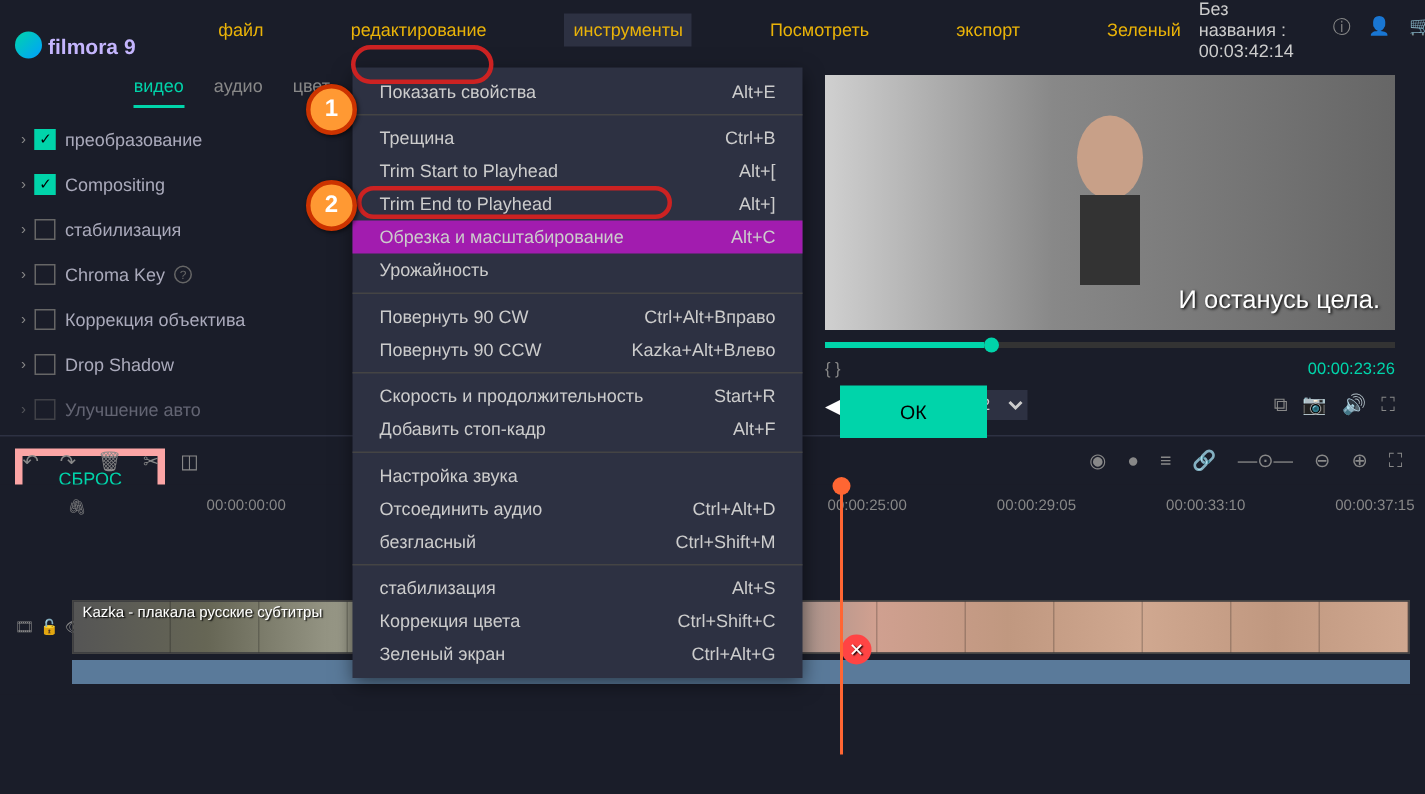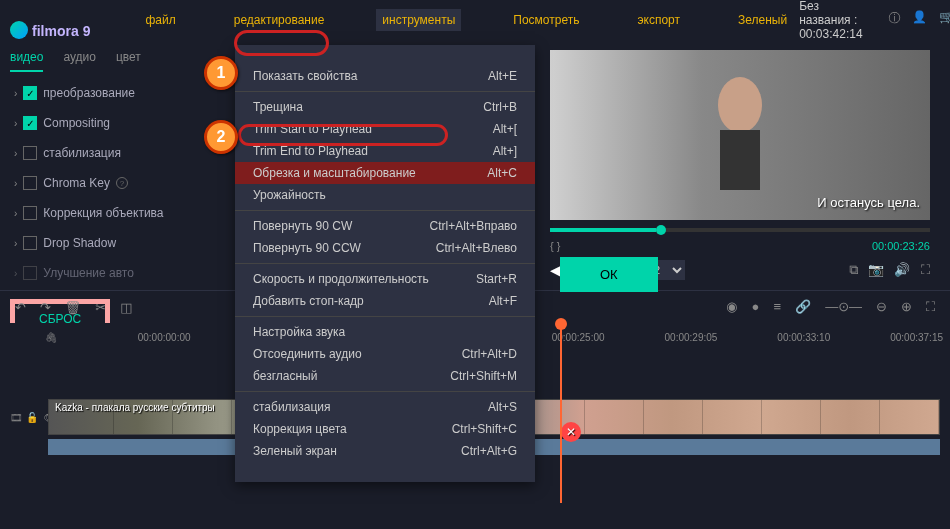--- a/index.html
+++ b/index.html
@@ -8,37 +8,37 @@
 .logo { color: #c4b5fd; font-weight: bold; font-size: 14px; display: flex; align-items: flex-end; gap: 4px; margin-top: 20px; }
 .logo-icon { width: 18px; height: 18px; background: linear-gradient(135deg, #00d4aa, #00a0ff); border-radius: 50%; }
 .menu { display: flex; gap: 18px; margin-left: 15px; font-size: 12px; }
 .menu-item { color: #eab308; cursor: pointer; padding: 4px 6px; margin-left: 28px; }
 .menu-item.active { background: #2d3142; }
 .title-right { margin-left: auto; color: #ccc; font-size: 12px; }
 .win-icons { display: flex; gap: 12px; margin-left: 20px; color: #888; }
 .win-icons span { cursor: pointer; }
 .second-row { display: flex; height: 250px; }
 .left-panel { width: 230px; background: #1a1d29; padding: 10px; }
-.tabs { display: flex; gap: 20px; font-size: 12px; margin-bottom: 10px; }
+.tabs { display: flex; gap: 20px; font-size: 12px; margin-bottom: 10px; justify-content: flex-end; }
 .tab { color: #888; padding-bottom: 6px; cursor: pointer; }
 .tab.active { color: #00d4aa; border-bottom: 2px solid #00d4aa; }
 .prop-list { display: flex; flex-direction: column; gap: 8px; }
 .prop-item { display: flex; align-items: center; gap: 6px; padding: 4px; cursor: pointer; }
 .chevron { color: #888; font-size: 10px; }
 .checkbox { width: 14px; height: 14px; border: 1px solid #666; display: flex; align-items: center; justify-content: center; }
 .checkbox.checked { background: #00d4aa; border-color: #00d4aa; }
 .checkmark { color: #000; font-size: 10px; }
 .reset-btn { margin-top: 15px; border: 5px solid #fca5a5; color: #00d4aa; background: none; padding: 8px 24px; font-size: 12px; cursor: pointer; }
-.dropdown-menu { position: absolute; left: 235px; top: 45px; width: 300px; background: #2d3142; box-shadow: 0 4px 12px rgba(0,0,0,0.5); z-index: 100; padding: 20px 0; text-align: right; }
+.dropdown-menu { position: absolute; left: 235px; top: 45px; width: 300px; background: #2d3142; box-shadow: 0 4px 12px rgba(0,0,0,0.5); z-index: 100; padding: 5px 0; text-align: right; }
 .dd-item { display: flex; justify-content: space-between; padding: 4px 18px; color: #ccc; font-size: 12px; cursor: pointer; }
-.dd-item.highlighted { background: #7f1d1d; }
+.dd-item.highlighted { background: #a21caf; }
 .dd-sep { height: 1px; background: #444; margin: 4px 0; }
 .preview { flex: 1; display: flex; flex-direction: column; padding: 10px 20px; gap: 8px; margin-left: 300px; }
 .video-frame { width: 100%; height: 170px; background: linear-gradient(to right, #d0d0d0 0%, #888 40%, #666 100%); position: relative; display: flex; align-items: center; justify-content: center; }
-.video-caption { position: absolute; bottom: 10px; right: 10px; color: #fff; text-shadow: 1px 1px 2px #000; font-size: 13px; }
+.video-caption { position: absolute; bottom: 10px; right: 10px; color: #fff; text-shadow: 1px 1px 2px #000; font-size: 17px; }
 .scrub { height: 4px; background: #333; position: relative; }
 .scrub-progress { position: absolute; left: 0; top: 0; height: 100%; width: 28%; background: #00d4aa; }
 .scrub-handle { position: absolute; left: 28%; top: -3px; width: 10px; height: 10px; background: #00d4aa; border-radius: 50%; }
 .time-row { display: flex; justify-content: space-between; align-items: center; color: #888; font-size: 11px; }
 .controls { display: flex; align-items: center; gap: 12px; }
 .playback { display: flex; gap: 10px; color: #fff; font-size: 14px; }
 .speed-sel { background: #2d3142; color: #ccc; border: none; padding: 3px 8px; font-size: 11px; }
 .ctrl-icons { display: flex; gap: 10px; color: #888; font-size: 13px; margin-left: auto; }
 .ok-btn { background: #00d4aa; color: #000; border: none; padding: 10px 40px; font-size: 13px; cursor: pointer; }
 .ok-row { position: absolute; left: 560px; top: 257px; }
@@ -214,21 +214,21 @@
       <span>Урожайность</span>
       <span></span>
     </div>
   <div class="dd-sep"></div>
   <div class="dd-item">
       <span>Повернуть 90 CW</span>
       <span>Ctrl+Alt+Вправо</span>
     </div>
   <div class="dd-item">
       <span>Повернуть 90 CCW</span>
-      <span>Ctrl+Alt+Влево</span>
+      <span>Kazka+Alt+Влево</span>
     </div>
   <div class="dd-sep"></div>
   <div class="dd-item">
       <span>Скорость и продолжительность</span>
       <span>Start+R</span>
     </div>
   <div class="dd-item">
       <span>Добавить стоп-кадр</span>
       <span>Alt+F</span>
     </div>

